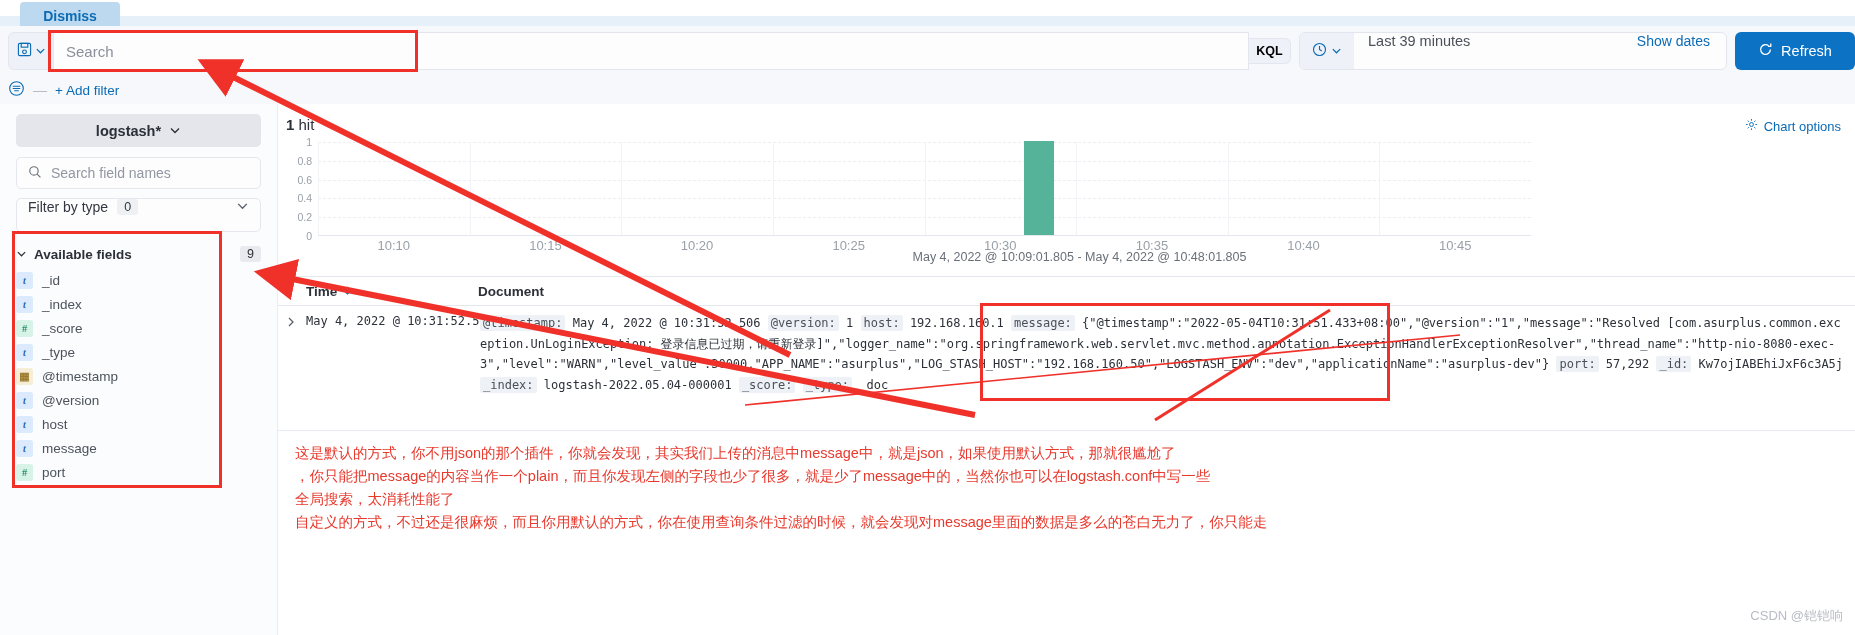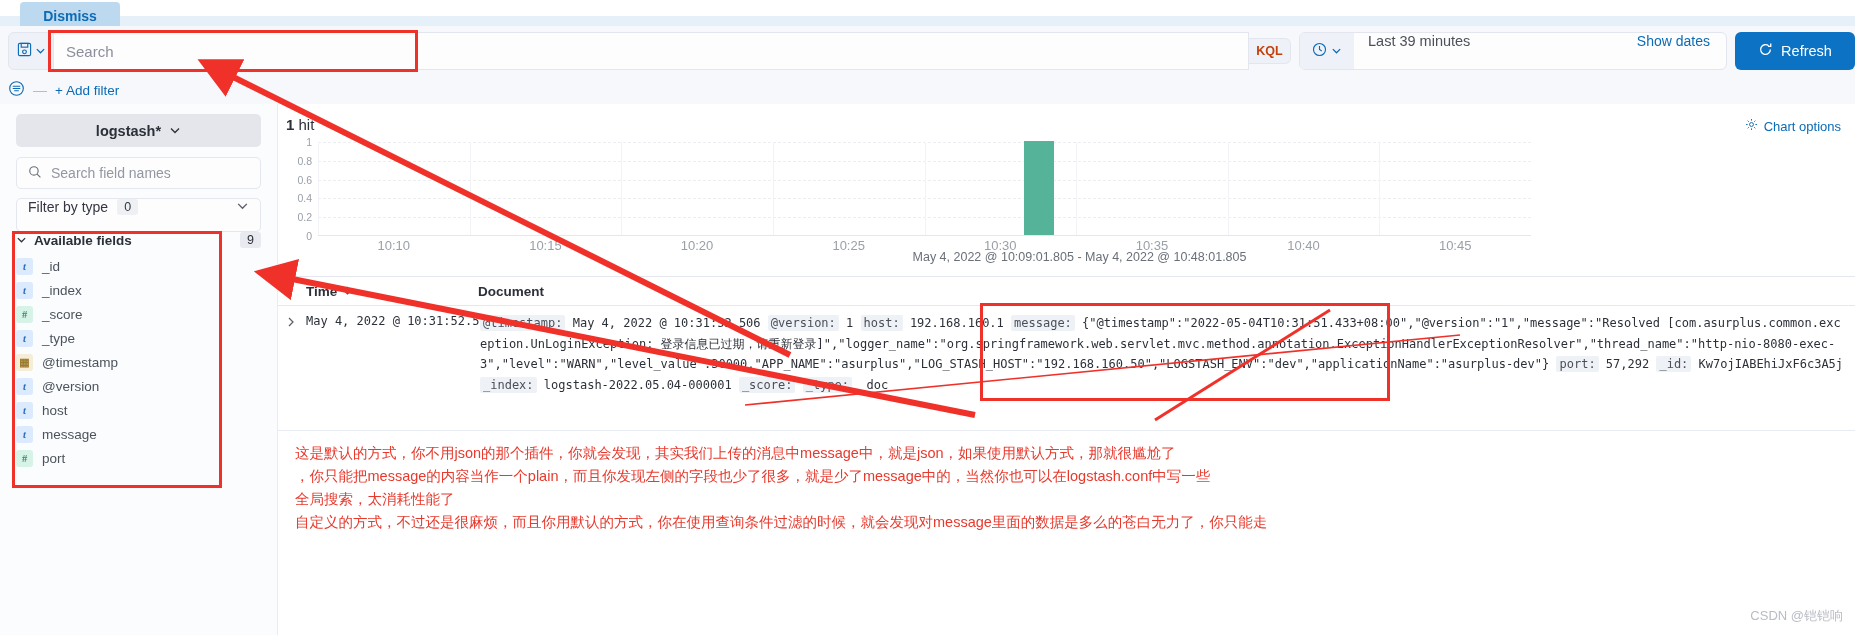--- a/index.html
+++ b/index.html
@@ -42,21 +42,21 @@
     flex:1; height:38px; background:#fdfdfe;
     border:1px solid #e3e6ef; border-left:none;
     display:flex; align-items:center; padding-left:12px;
     color:#8b8f9a; font-size:15px;
   }
   .kql{
     width:42px; height:26px; background:#eef1f7;
     border:1px solid #e3e6ef; border-left:none;
     border-radius:0 6px 6px 0;
     display:flex; align-items:center; justify-content:center;
-    color:#c2410c; font-size:12.5px; font-weight:600;
+    color:#000000; font-size:12.5px; font-weight:600;
   }
   .datepicker{
     margin-left:8px; height:38px; flex:0 0 428px;
     background:#fdfdfe; border:1px solid #e3e6ef; border-radius:6px;
     display:flex; align-items:flex-start;
   }
   .dp-clock{
     width:54px; height:36px; background:#eef1f7;
     display:flex; align-items:center; justify-content:center; gap:4px;
     color:#0b6bb5; border-radius:5px 0 0 5px;
@@ -101,21 +101,21 @@
     border:1px solid #e4e7ee; border-radius:5px;
     display:flex; align-items:flex-start; padding:0 11px; gap:9px;
     font-size:14px; color:#343741;
   }
   .ftype .cnt{
     background:#eef0f4; border-radius:3px; padding:1px 7px;
     font-size:12.5px; color:#343741;
   }
   .ftype .chev{ margin-left:auto; color:#5c6269; }
   .avail{
-    display:flex; align-items:center; gap:7px;
+    margin-top:14px; display:flex; align-items:center; gap:7px;
     font-weight:bold; font-size:13.5px; color:#2c3038;
   }
   .avail .count{
     margin-left:auto; background:#e8eaef; border-radius:3px;
     padding:1px 7px; font-size:12.5px; font-weight:normal;
   }
   .fieldrow{
     height:24px; display:flex; align-items:center; gap:9px;
     font-size:13.5px; color:#4d535c;
   }

